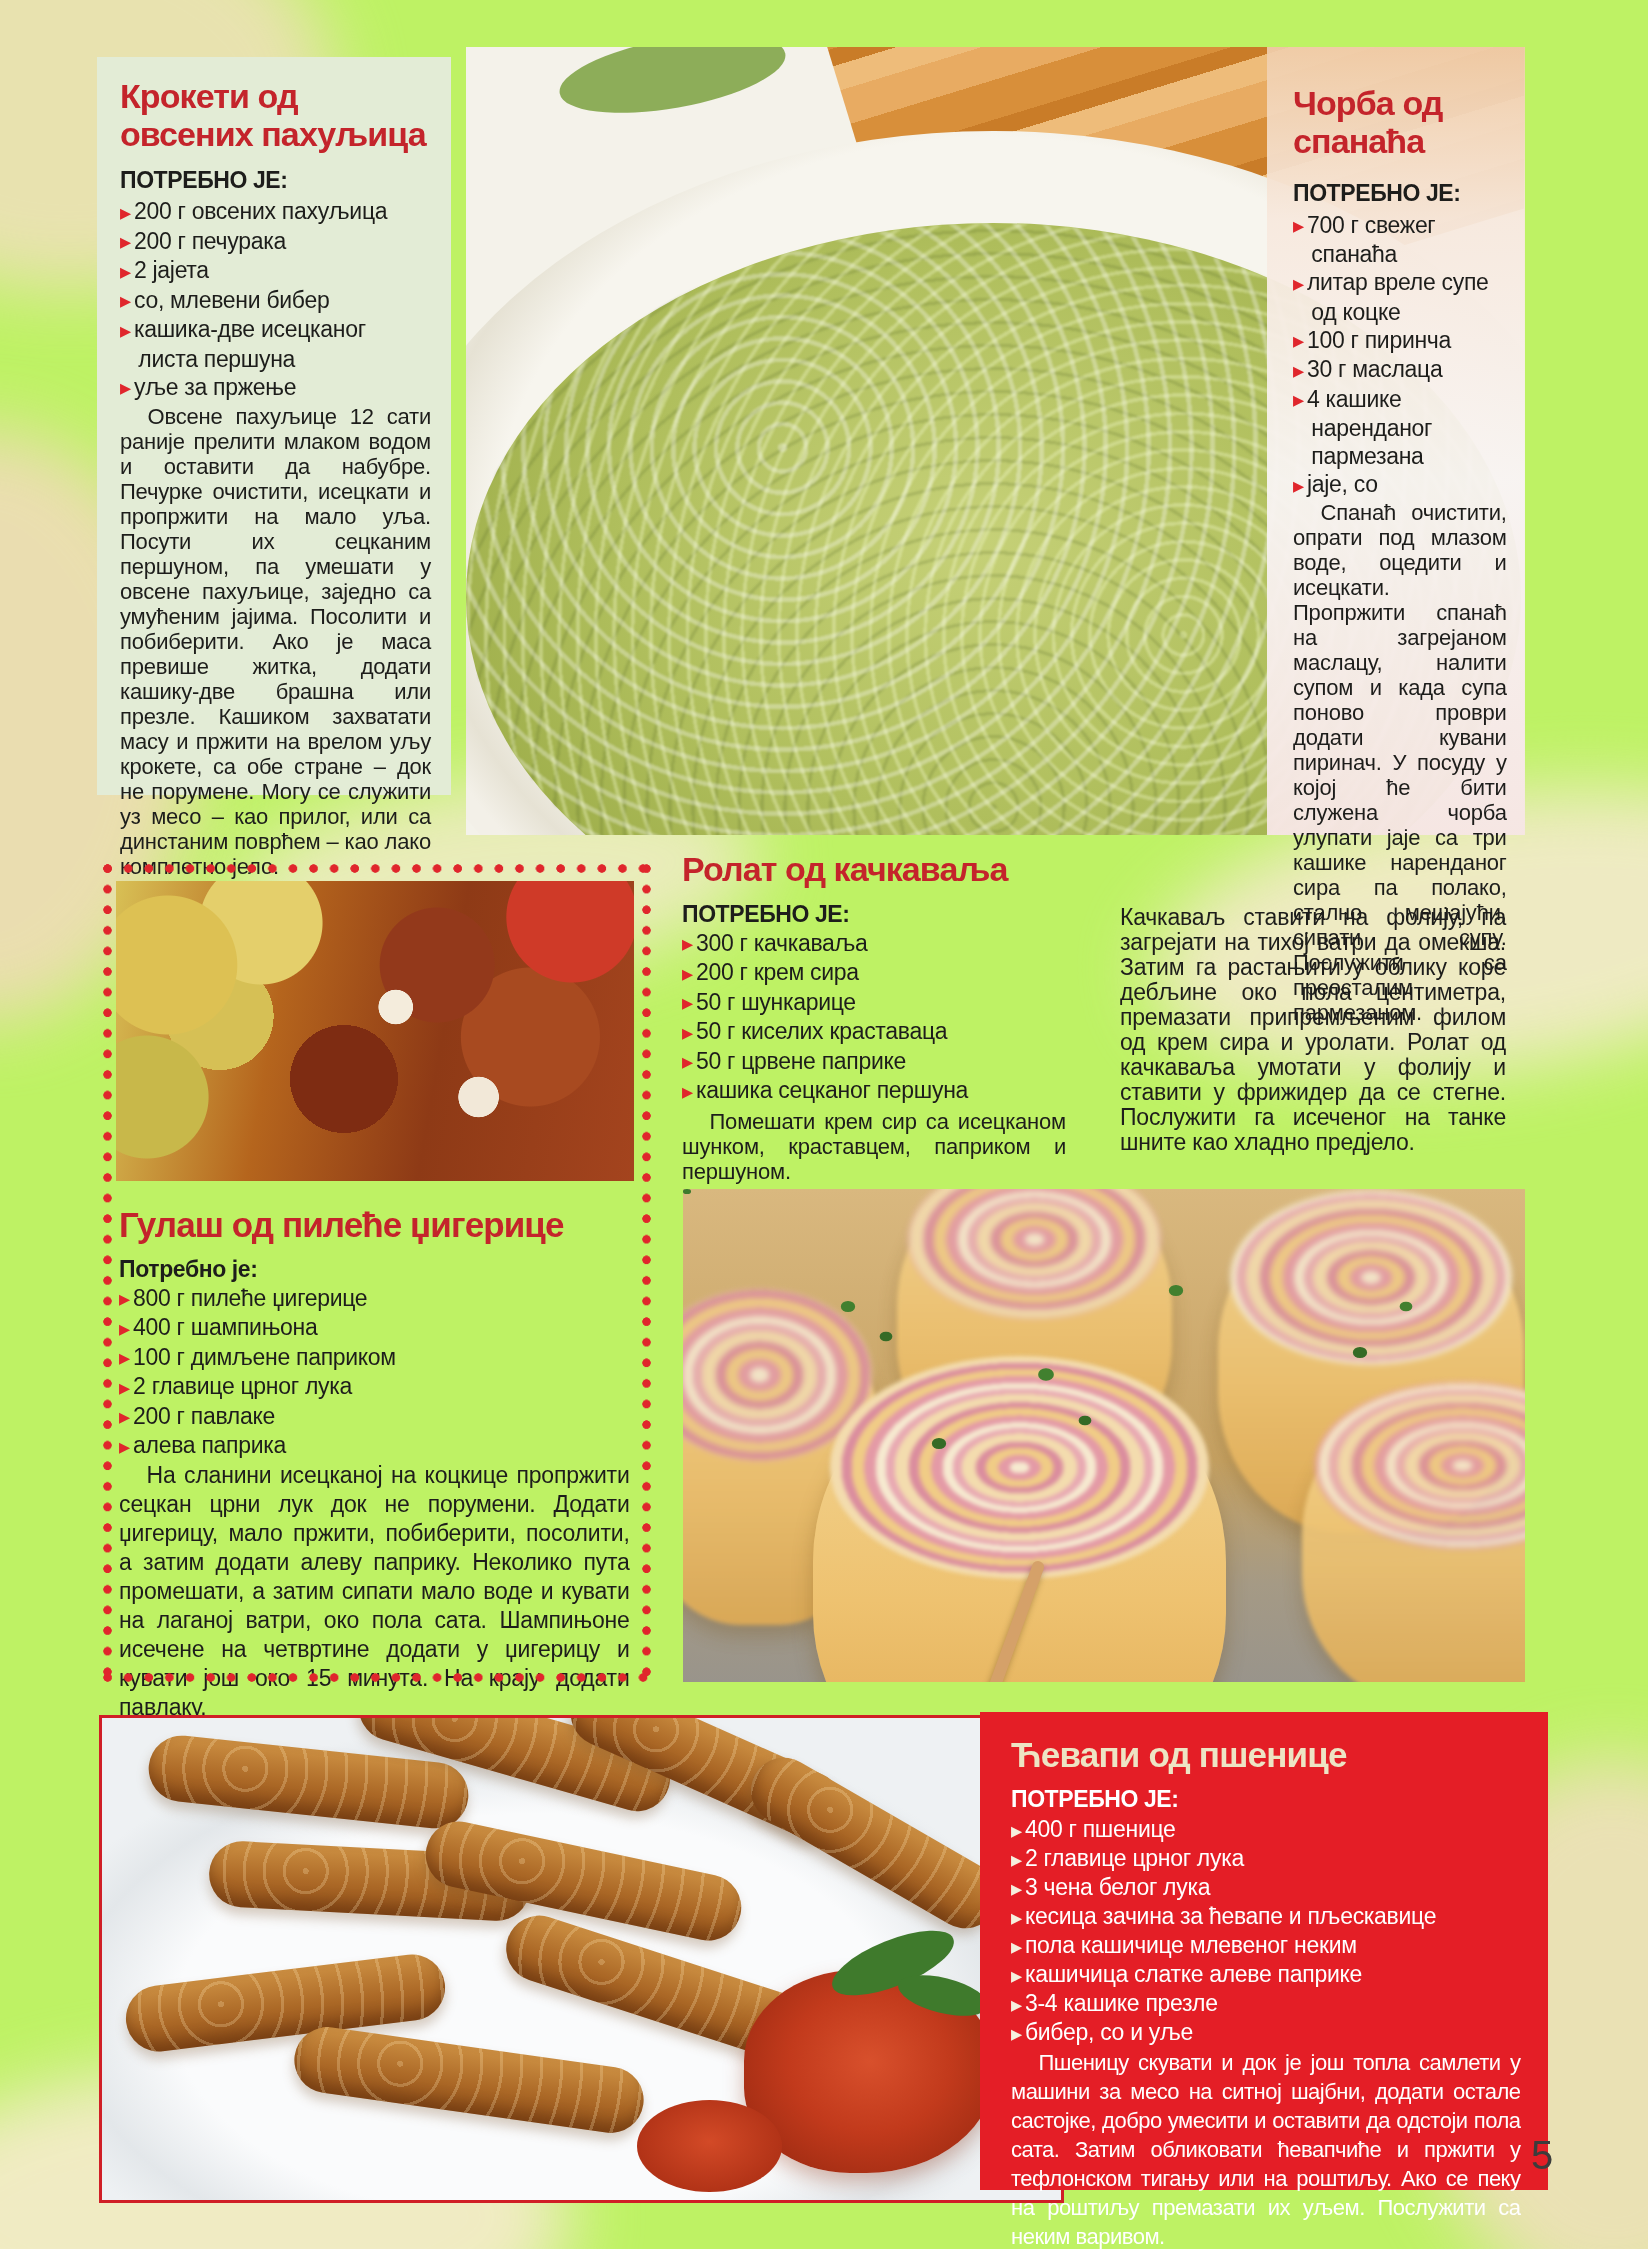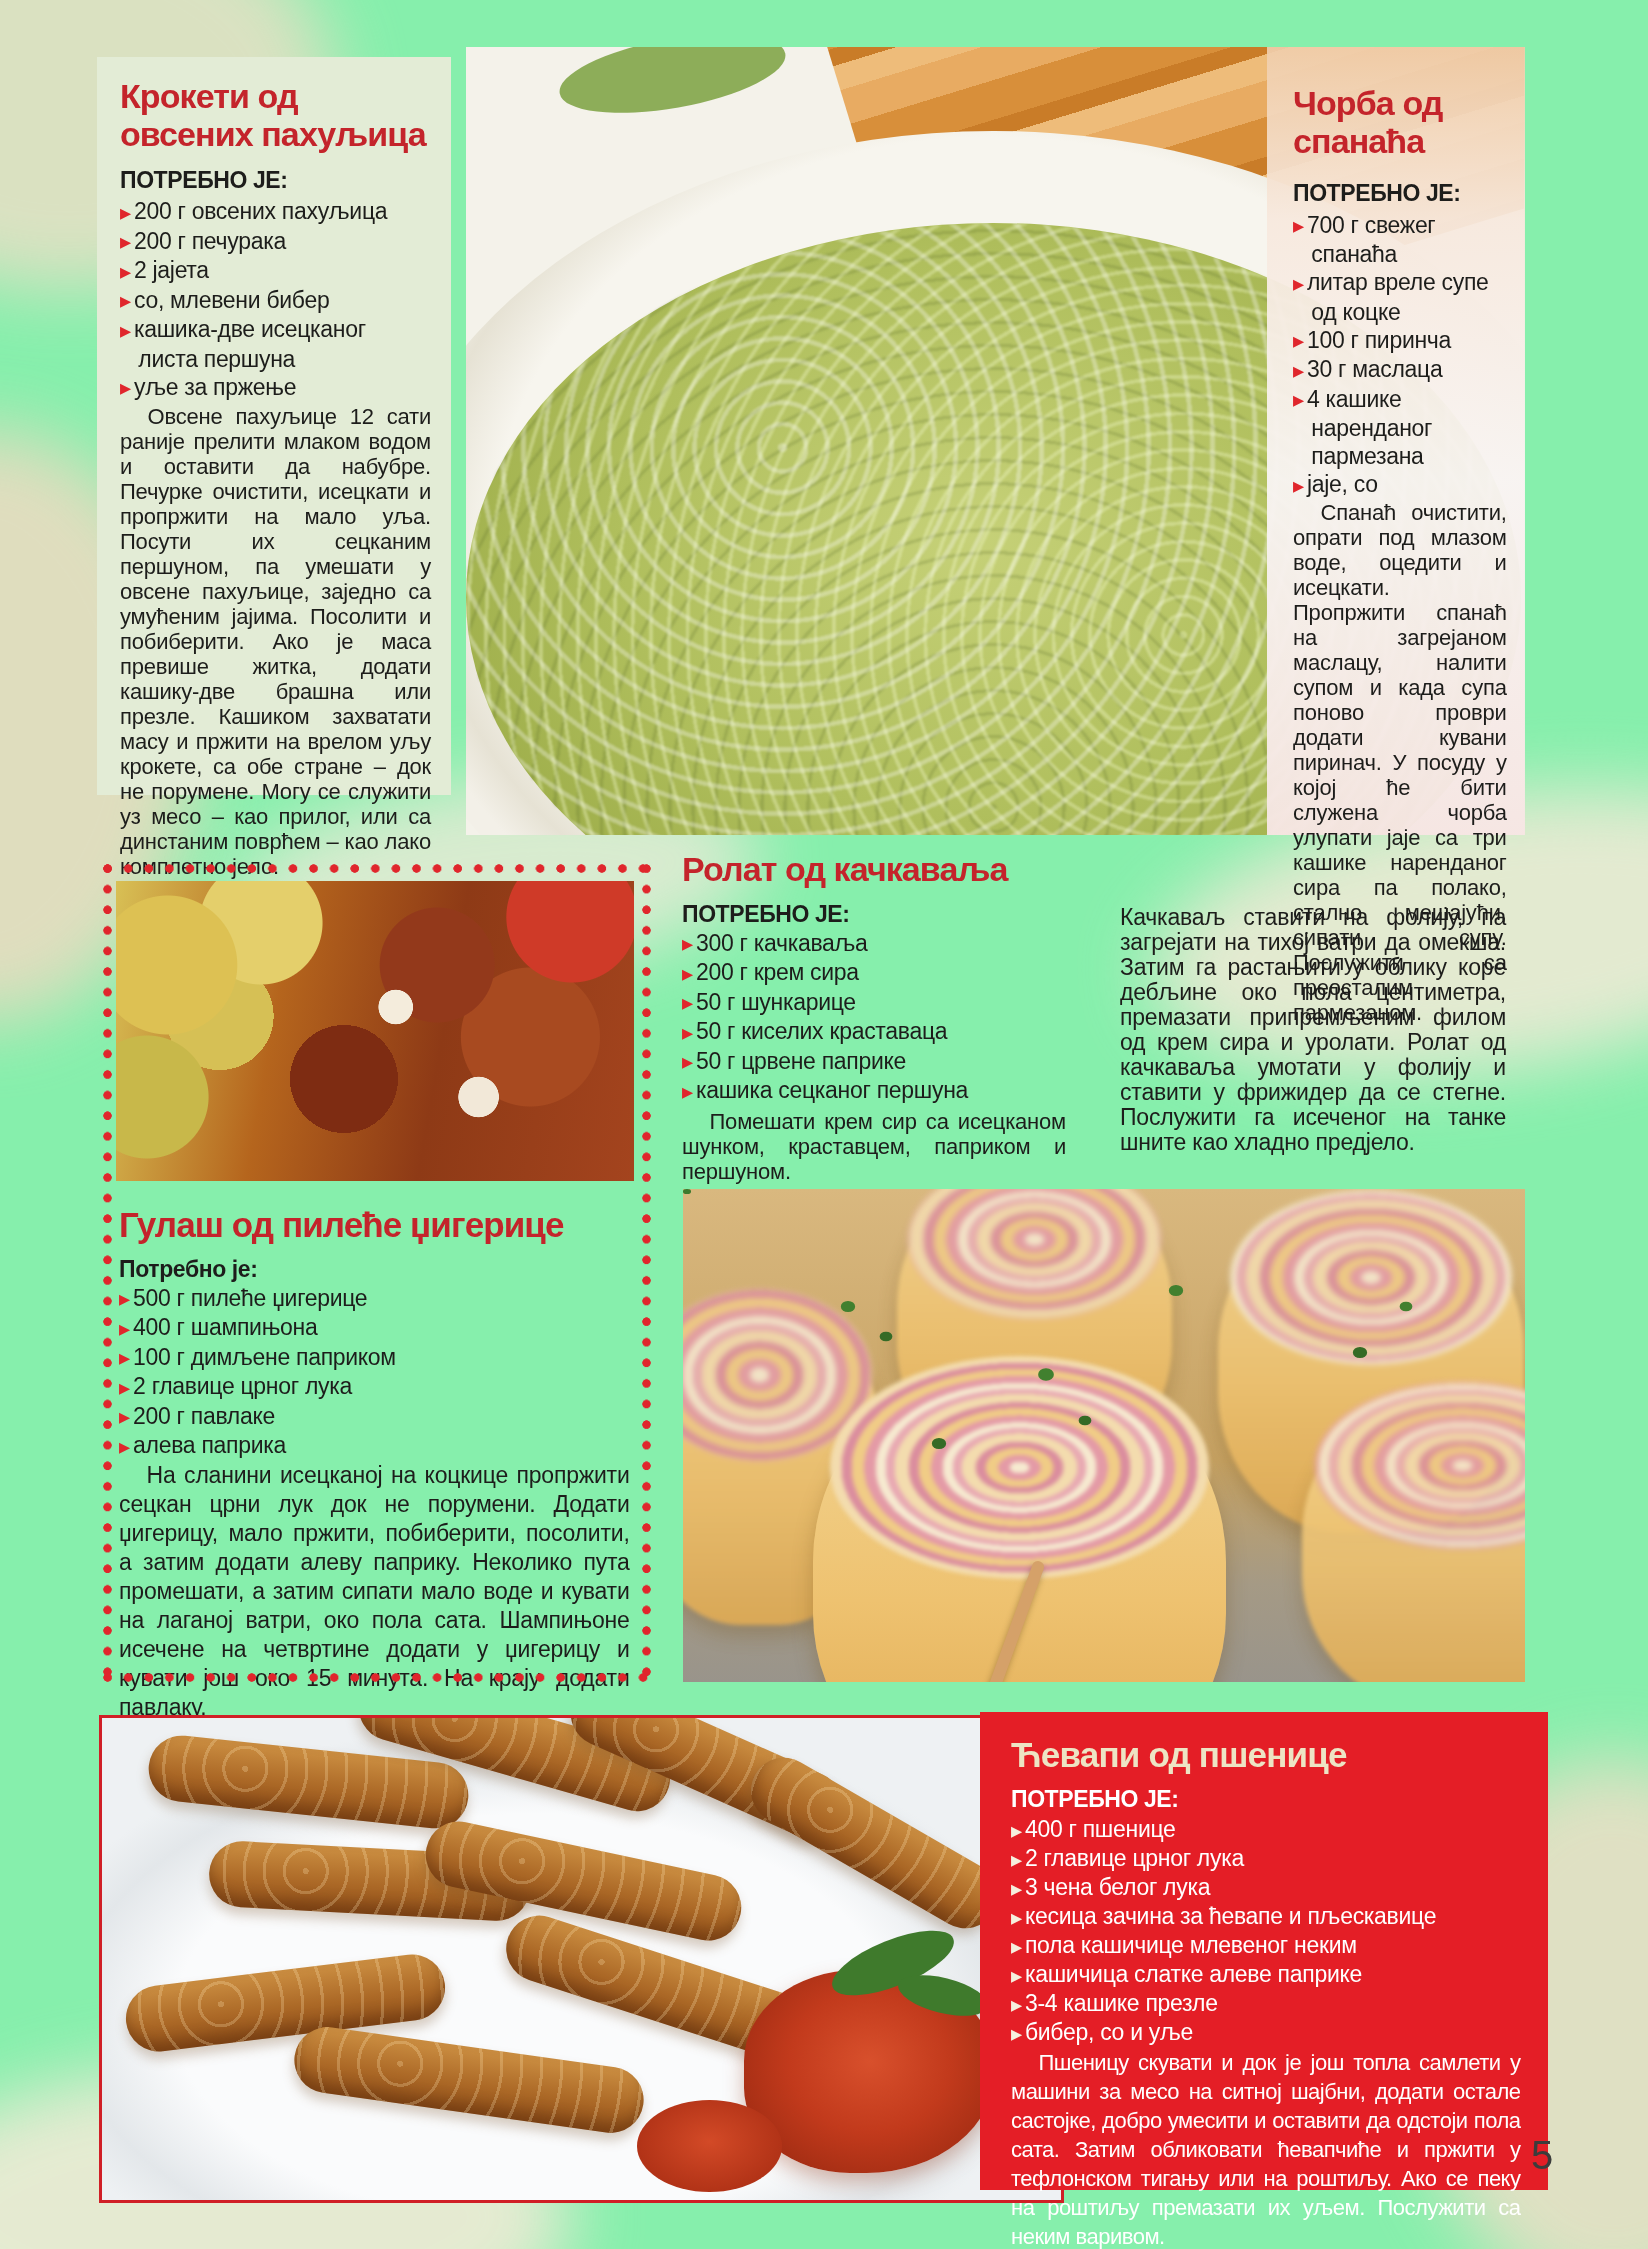--- a/index.html
+++ b/index.html
@@ -1,17 +1,17 @@
 <!DOCTYPE html>
 <html style="font-size:12.2px"><head>
 <meta charset="utf-8">
 <style>
   html,body{margin:0;padding:0;background:#ffffff;}
   #page{
-    position:relative;width:1648px;height:2250px;overflow:hidden;background:#86efac;
+    position:relative;width:1648px;height:2250px;overflow:hidden;background:#bef264;
     font-family:"Liberation Sans","DejaVu Sans",sans-serif;color:#1d1d1b;
   }
   
   .swirl{position:absolute;pointer-events:none;filter:blur(35px);border-radius:50%;z-index:0;}
   .sw1{left:-199px;top:-107px;width:535px;height:398px;background:#f7ddc9;opacity:.75;}
   .sw2{left:-229px;top:428px;width:428px;height:596px;background:#f6d9c3;opacity:.8;}
   .sw3{left:1147px;top:795px;width:688px;height:275px;background:#fbe9da;opacity:.8;transform:rotate(-8deg);}
   .sw4{left:1414px;top:1758px;width:398px;height:550px;background:#f6ddc9;opacity:.8;}
   .sw5{left:-115px;top:2064px;width:688px;height:306px;background:#fdeadb;opacity:.8;}
   .sw6{left:229px;top:780px;width:535px;height:199px;background:#fceadf;opacity:.7;transform:rotate(-6deg);}
@@ -191,21 +191,21 @@
     <div class="dots dots-h" style="bottom:0;"></div>
     <div class="dots dots-v" style="left:0;"></div>
     <div class="dots dots-v" style="right:0;"></div>
     <div class="dotted-inner">
       <div class="goulash-photo"></div>
       <div class="goulash-text">
         <h2 class="h-red">Гулаш од пилеће џигерице</h2>
         <div class="needed">Потребно је:</div>
         <div>
 
-        <div class="ing"><span class="tri">▶</span><span>500 г пилеће џигерице</span></div>
+        <div class="ing"><span class="tri">▶</span><span>800 г пилеће џигерице</span></div>
             <div class="ing"><span class="tri">▶</span><span>400 г шампињона</span></div>
             <div class="ing"><span class="tri">▶</span><span>100 г димљене паприком</span></div>
             <div class="ing"><span class="tri">▶</span><span>2 главице црног лука</span></div>
             <div class="ing"><span class="tri">▶</span><span>200 г павлаке</span></div>
             <div class="ing"><span class="tri">▶</span><span>алева паприка</span></div>
           </div>
         <p class="body">На сланини исецканој на коцкице пропржити сецкан црни лук док не порумени. Додати џигерицу, мало пржити, побиберити, посолити, а затим додати алеву паприку. Неколико пута промешати, а затим сипати мало воде и кувати на лаганој ватри, око пола сата. Шампињоне исечене на четвртине додати у џигерицу и кувати још око 15 минута. На крају додати павлаку.</p>
       </div>
     </div>
   </div>

